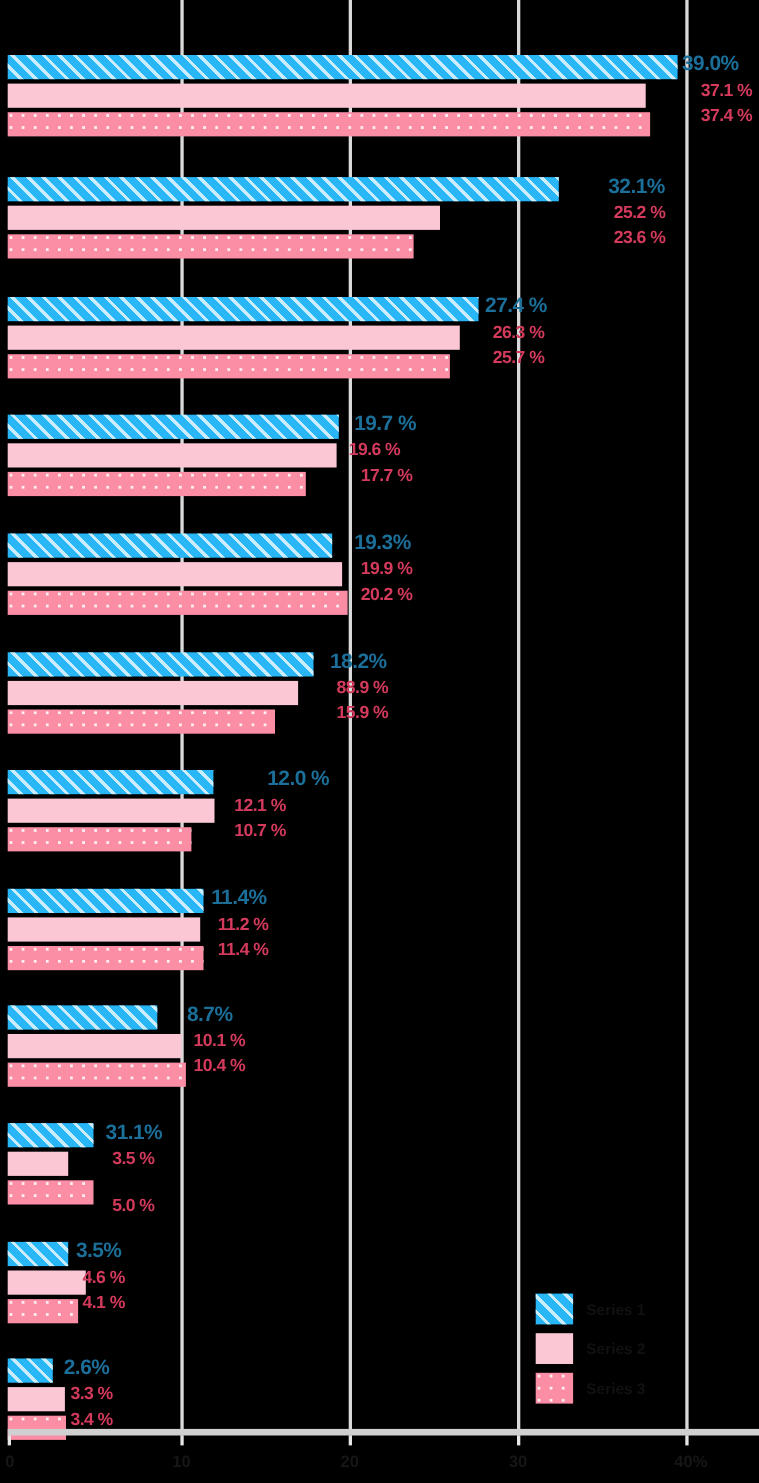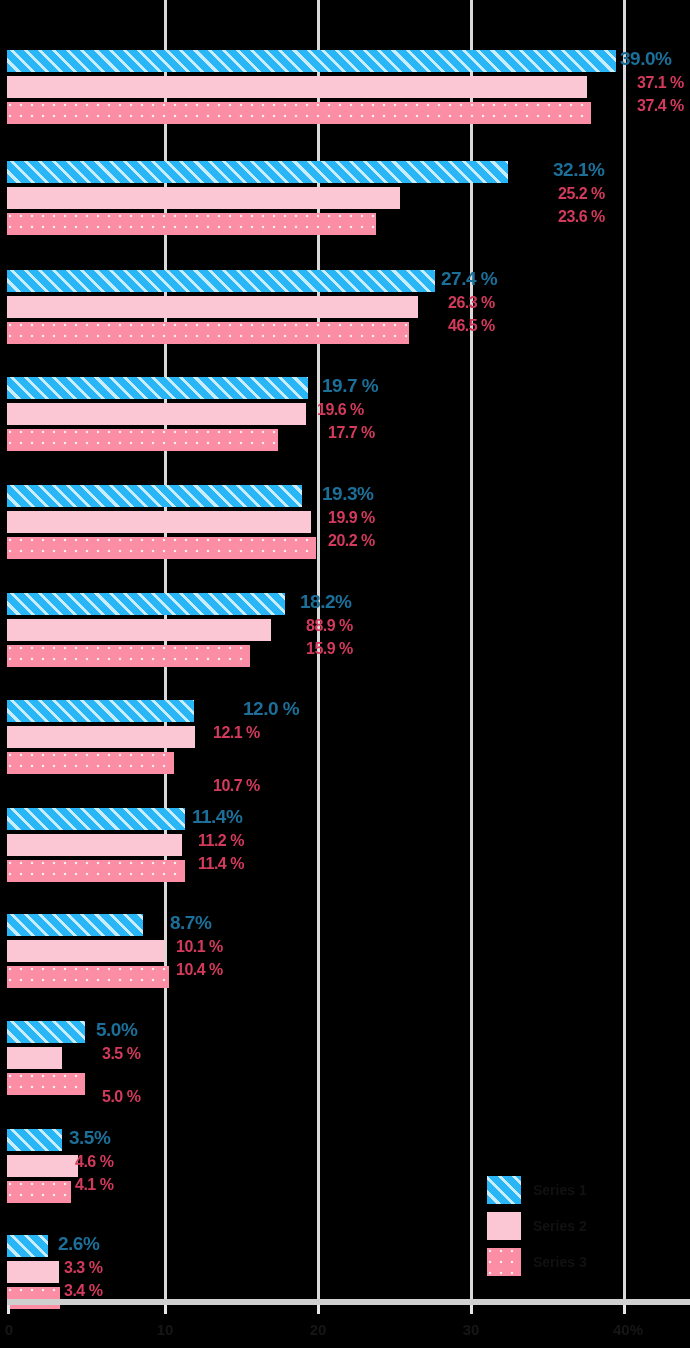--- a/index.html
+++ b/index.html
@@ -89,21 +89,21 @@
       <div class="vlabel v2" style="left:558px;">25.2 %</div>
       <div class="vlabel v3" style="left:558px;">23.6 %</div>
     </div>
 
     <div class="group" style="top:270px;">
       <div class="bar b1" style="width:428px;"></div>
       <div class="bar b2" style="width:411px;"></div>
       <div class="bar b3" style="width:402px;"></div>
       <div class="vlabel v1" style="left:441px;">27.4 %</div>
       <div class="vlabel v2" style="left:448px;">26.3 %</div>
-      <div class="vlabel v3" style="left:448px;">46.5 %</div>
+      <div class="vlabel v3" style="left:448px;">25.7 %</div>
     </div>
 
     <div class="group" style="top:377px;">
       <div class="bar b1" style="width:301px;"></div>
       <div class="bar b2" style="width:299px;"></div>
       <div class="bar b3" style="width:271px;"></div>
       <div class="vlabel v1" style="left:322px;">19.7 %</div>
       <div class="vlabel v2" style="left:317px;">19.6 %</div>
       <div class="vlabel v3" style="left:328px;">17.7 %</div>
     </div>
@@ -125,21 +125,21 @@
       <div class="vlabel v2" style="left:306px;">88.9 %</div>
       <div class="vlabel v3" style="left:306px;">15.9 %</div>
     </div>
 
     <div class="group" style="top:700px;">
       <div class="bar b1" style="width:187px;"></div>
       <div class="bar b2" style="width:188px;"></div>
       <div class="bar b3" style="width:167px;"></div>
       <div class="vlabel v1" style="left:207px;margin-left:36px;">12.0 %</div>
       <div class="vlabel v2" style="left:213px;">12.1 %</div>
-      <div class="vlabel v3" style="left:213px;margin-top:30px;">10.7 %</div>
+      <div class="vlabel v3" style="left:213px;">10.7 %</div>
     </div>
 
     <div class="group" style="top:808px;">
       <div class="bar b1" style="width:178px;"></div>
       <div class="bar b2" style="width:175px;"></div>
       <div class="bar b3" style="width:178px;"></div>
       <div class="vlabel v1" style="left:192px;">11.4%</div>
       <div class="vlabel v2" style="left:198px;">11.2 %</div>
       <div class="vlabel v3" style="left:198px;">11.4 %</div>
     </div>
@@ -150,21 +150,21 @@
       <div class="bar b3" style="width:162px;"></div>
       <div class="vlabel v1" style="left:170px;">8.7%</div>
       <div class="vlabel v2" style="left:176px;">10.1 %</div>
       <div class="vlabel v3" style="left:176px;">10.4 %</div>
     </div>
 
     <div class="group" style="top:1021px;">
       <div class="bar b1" style="width:78px;"></div>
       <div class="bar b2" style="width:55px;"></div>
       <div class="bar b3" style="width:78px;"></div>
-      <div class="vlabel v1" style="left:96px;">5.0%</div>
+      <div class="vlabel v1" style="left:96px;">31.1%</div>
       <div class="vlabel v2" style="left:102px;">3.5 %</div>
       <div class="vlabel v3" style="left:102px;margin-top:20px;">5.0 %</div>
     </div>
 
     <div class="group" style="top:1129px;">
       <div class="bar b1" style="width:55px;"></div>
       <div class="bar b2" style="width:71px;"></div>
       <div class="bar b3" style="width:64px;"></div>
       <div class="vlabel v1" style="left:69px;">3.5%</div>
       <div class="vlabel v2" style="left:75px;">4.6 %</div>

